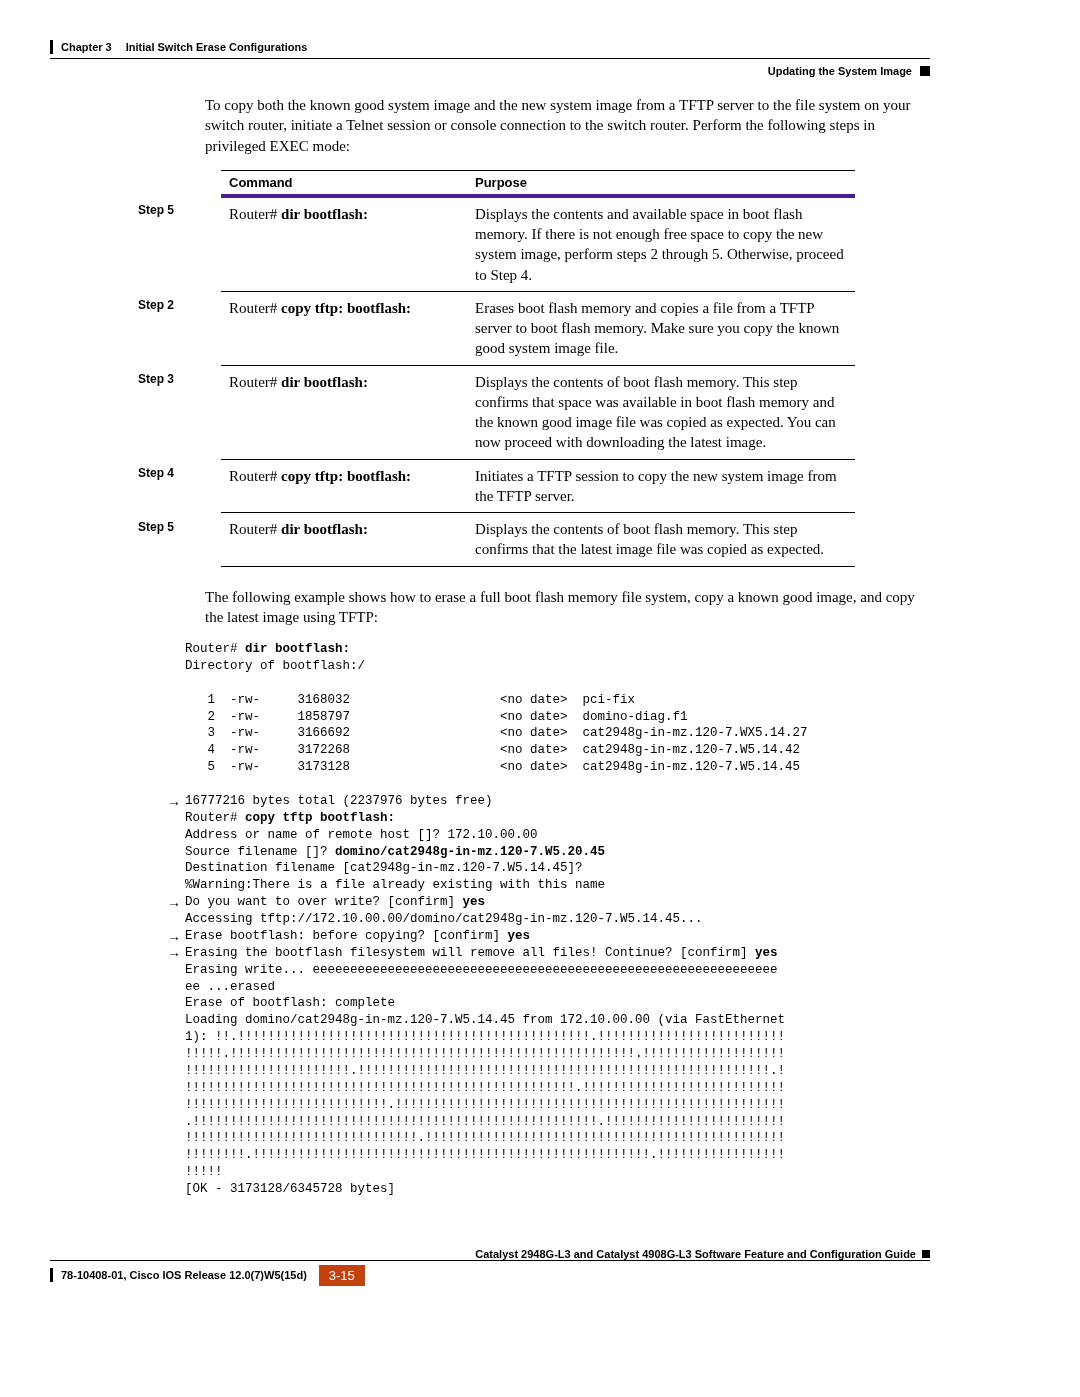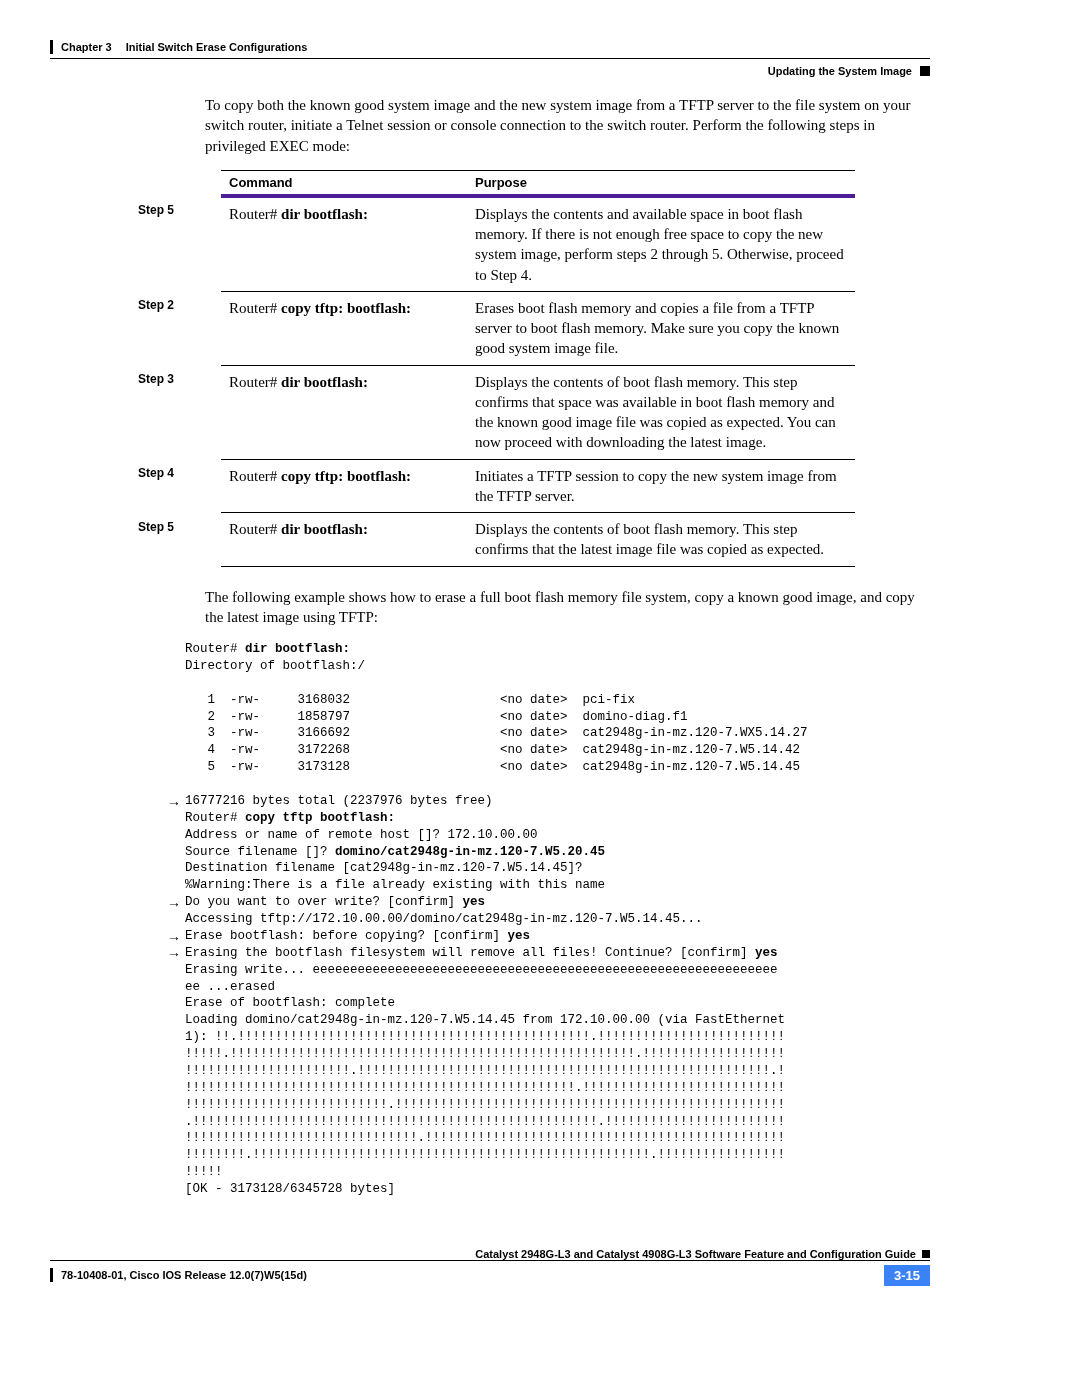--- a/index.html
+++ b/index.html
@@ -117,43 +117,42 @@
   .footer .frule {
     border: none;
     border-top: 1px solid #000;
     margin: 0 0 4px 0;
   }
   .footer-right-title {
     text-align: right;
   }
   .footer-row2 {
     display: flex;
-    justify-content: space-between;
     align-items: center;
     font-family: Arial, Helvetica, sans-serif;
     font-size: 11px;
     font-weight: bold;
     margin-top: 2px;
     gap: 12px;
   }
   .footer-left-flex {
     display:flex;
     align-items:center;
   }
   .footer-vline {
     width: 3px;
     height: 14px;
     background: #000;
     margin-right: 8px;
   }
   .pagenum {
-    background: #3b82f6;
+    background: #c2410c;
     color: #fff;
     padding: 3px 10px;
-    font-weight: bold;
+    font-weight: normal;
     font-size: 13px;
   }
   .fsq {
     width: 8px;
     height: 8px;
     background: #000;
     margin-left: 6px;
     display:inline-block;
   }
 </style>

